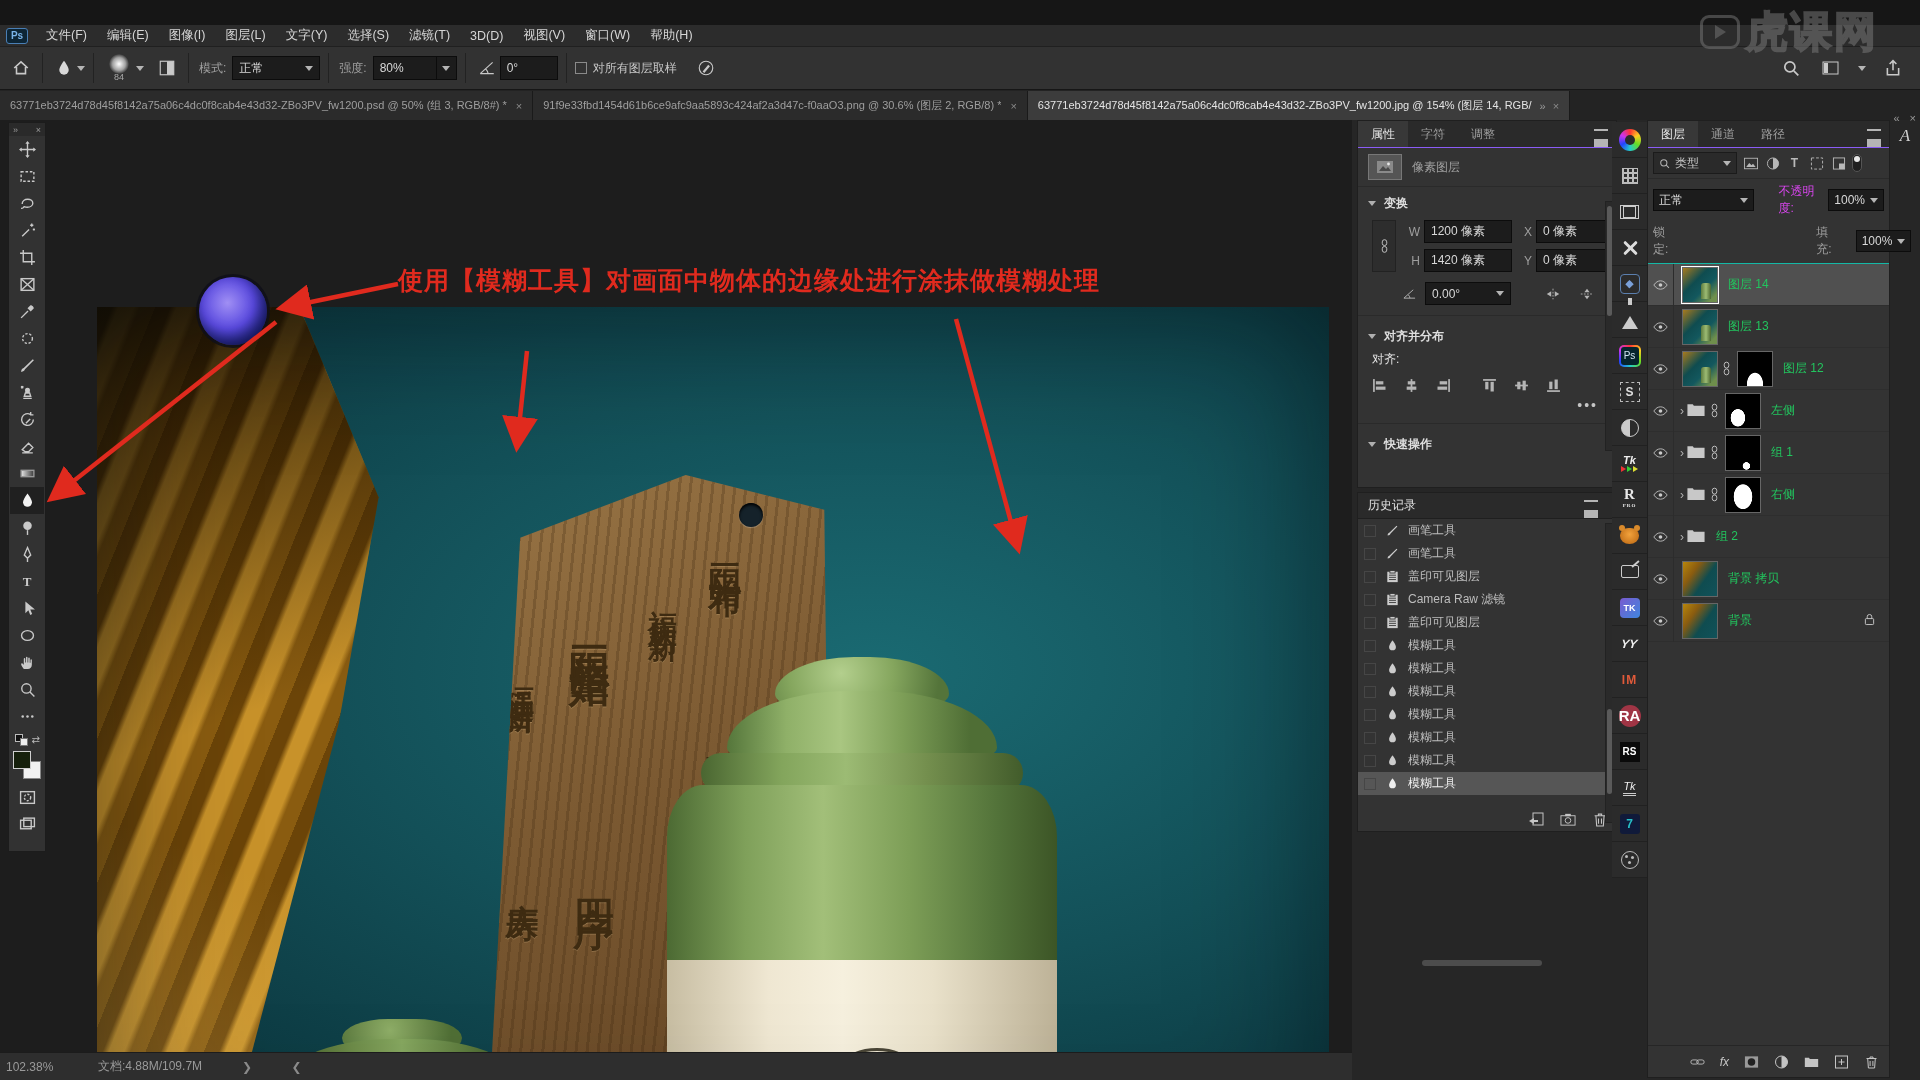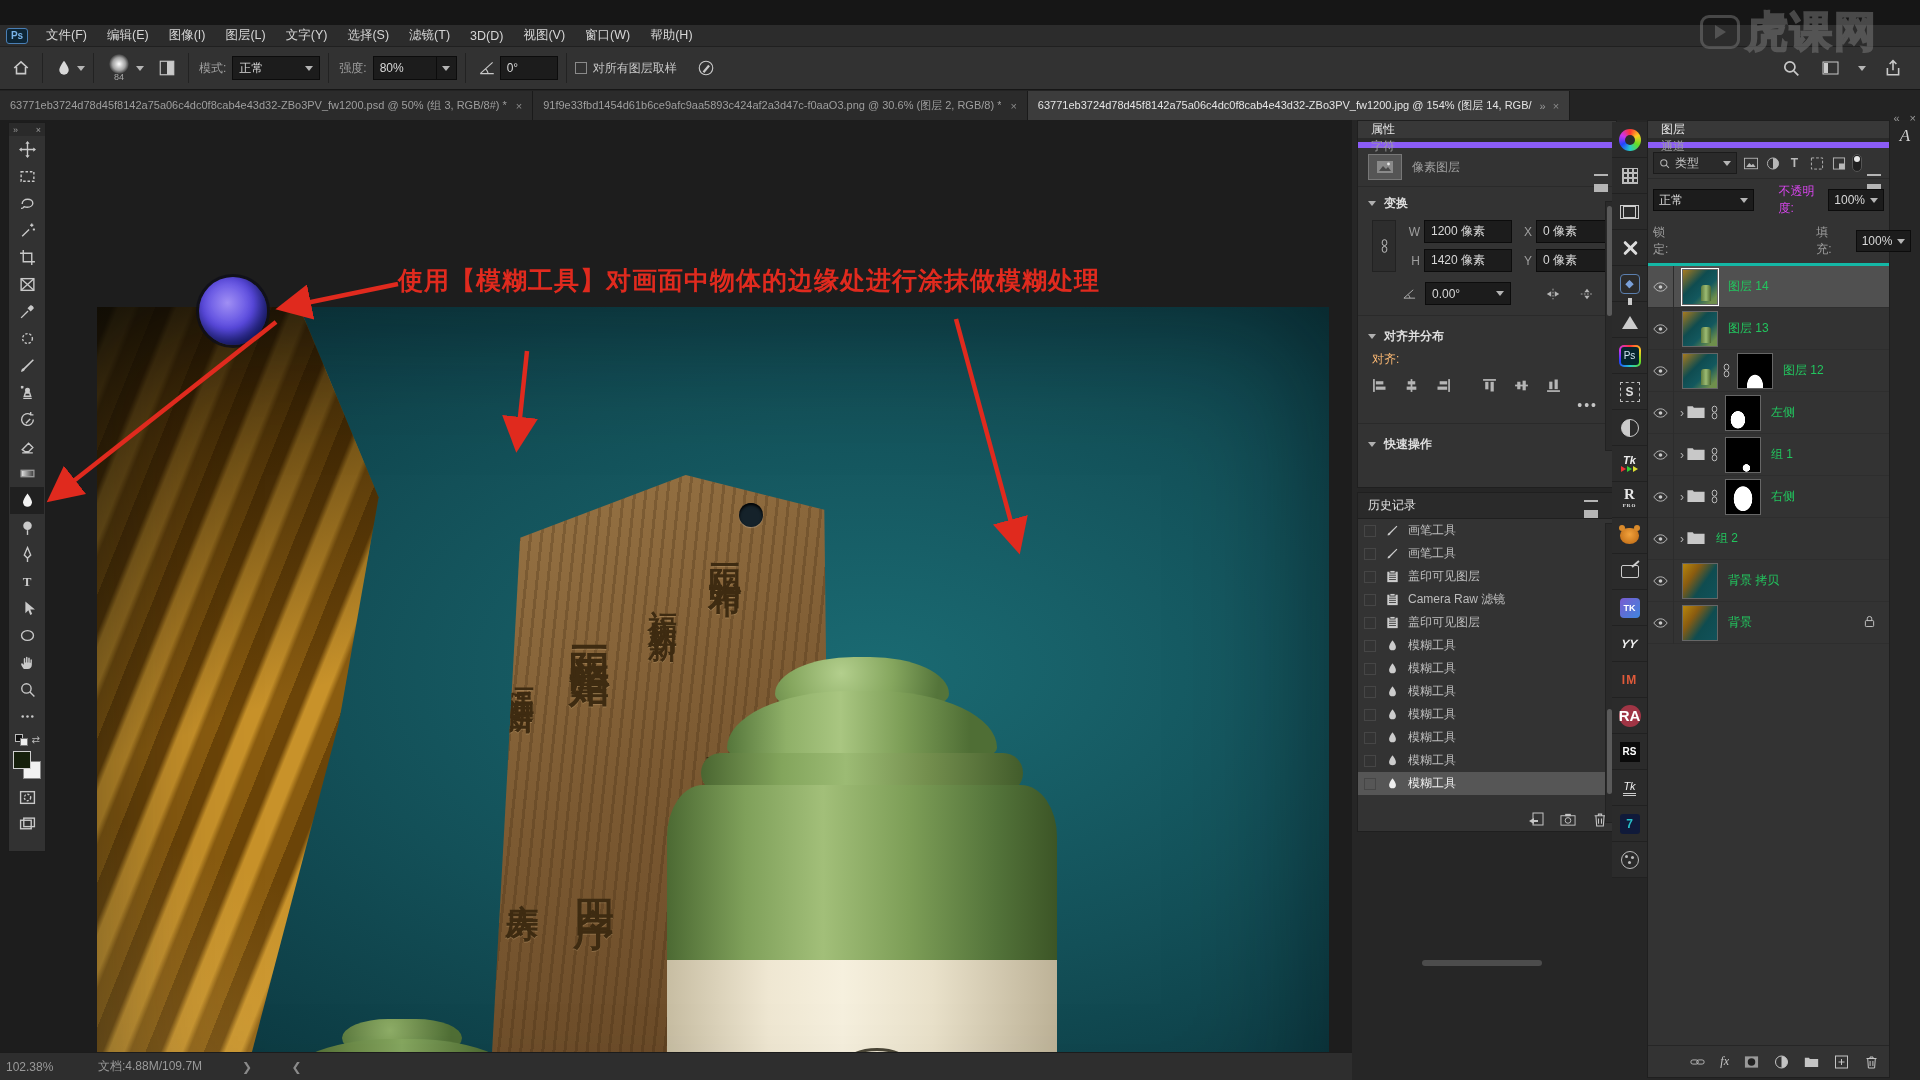--- a/index.html
+++ b/index.html
@@ -113,42 +113,42 @@
   
   .statusbar { position:absolute; left:0; top:1052px; width:1352px; height:28px; background:#2e2e2e;
                border-top:1px solid #1c1c1c; display:flex; align-items:center; color:#9a9a9a; }
   .statusbar .z { margin-left:6px; width:80px; }
   .statusbar .d { margin-left:12px; }
   .statusbar .nav { margin-left:40px; letter-spacing:18px; color:#8a8a8a; }
 
   
   .rightbase { position:absolute; left:1352px; top:120px; width:568px; height:960px; background:#262626; }
   .panel { position:absolute; background:#333333; border:1px solid #1f1f1f; }
-  .ptabs { height:27px; background:#2a2a2a; display:flex; align-items:stretch; border-bottom:6px solid #8b5cf6;flex-direction:column;}
+  .ptabs { height:27px; background:#2a2a2a; display:flex; align-items:stretch; border-bottom:1px solid #8b5cf6;}
   .ptab { padding:0 13px; display:flex; align-items:center; color:#9d9d9d; font-size:12px; }
   .ptab.on { background:#383838; color:#e6e6e6; }
   .pmenu { margin-left:auto; align-self:center; margin-right:8px; color:#b5b5b5; font-size:13px; letter-spacing:0;}
   .hamb { display:inline-block; width:14px; border-top:2px solid #b5b5b5; box-shadow:0 4px 0 #b5b5b5,0 8px 0 #b5b5b5; height:10px;}
 
   .props { left:5px; top:0; width:260px; height:368px; }
   .pix-row { display:flex; align-items:center; gap:10px; padding:6px 10px; border-bottom:1px solid #2a2a2a;}
   .pix-ic { width:34px; height:26px; background:#555; border:1px solid #777; display:flex; align-items:center; justify-content:center;}
   .sec-h { display:flex; align-items:center; gap:8px; padding:8px 10px 4px; color:#dedede; font-weight:bold; }
   .chev { width:0; height:0; border-left:4px solid transparent; border-right:4px solid transparent; border-top:5px solid #b0b0b0;}
   .tf-grid { display:grid; grid-template-columns:30px 14px 88px 16px 74px; align-items:center; gap:6px 4px; padding:4px 8px 2px 14px; }
   .tf-link { grid-row:span 2; width:24px; height:52px; border:1px solid #222; background:#2d2d2d; display:flex; align-items:center; justify-content:center;}
   .f-lab { color:#9f9f9f; text-align:right; }
   .f-box { background:#1c1c1c; border:1px solid #0c0c0c; height:23px; display:flex; align-items:center; padding:0 6px; color:#d8d8d8;}
   .ang-row { display:flex; align-items:center; gap:8px; padding:8px 8px 6px 44px; }
   .flips { margin-left:26px; display:flex; gap:18px; }
   .flips svg { width:16px; height:14px; }
   .align-icons { display:flex; gap:17px; padding:8px 14px 2px; }
   .align-icons svg { width:15px; height:15px; }
   .dots3 { text-align:right; padding:2px 18px 6px; color:#c5c5c5; font-size:14px; letter-spacing:2px;}
-  .subtle { color:#fdba74; padding:2px 14px; }
+  .subtle { color:#e5e5e5; padding:2px 14px; }
   .divline { height:1px; background:#2a2a2a; margin:4px 0; }
 
   .hist { left:5px; top:372px; width:260px; height:340px; }
   .hist-head { height:26px; background:#2a2a2a; display:flex; align-items:center; padding:0 10px; color:#e2e2e2; border-bottom:1px solid #1f1f1f;}
   .h-row { height:23px; display:flex; align-items:center; gap:8px; padding-left:6px; color:#bdbdbd; }
   .h-row.sel { background:#565656; color:#eee; }
   .h-well { width:12px; height:12px; border:1px solid #464646; }
   .h-ico { width:16px; display:flex; justify-content:center; }
   .h-ico svg { width:13px; height:13px; }
   .hist-foot { position:absolute; bottom:4px; right:8px; display:flex; gap:16px; }
@@ -199,21 +199,21 @@
 
   
   .layers { left:295px; top:0; width:243px; height:958px; }
   .flt-row { display:flex; align-items:center; gap:5px; padding:4px 5px; border-bottom:1px solid #2a2a2a;}
   .flt-box { display:flex; align-items:center; gap:5px; background:#2a2a2a; border:1px solid #1b1b1b; height:22px; padding:0 5px; width:84px;}
   .kind { width:17px; height:18px; display:flex; align-items:center; justify-content:center; color:#b9b9b9;}
   .kind svg { width:14px; height:13px;}
   .pill { width:10px; height:18px; border-radius:5px; background:#202020; border:1px solid #555; position:relative;}
   .pill::after { content:""; position:absolute; left:1px; top:1px; width:6px; height:6px; border-radius:50%; background:#e8e8e8;}
   .blend-row { display:flex; align-items:center; gap:4px; padding:4px 5px; }
-  .lock-row { display:flex; align-items:center; gap:24px; padding:3px 5px 5px; border-bottom:3px solid #14b8a6; color:#9f9f9f;}
+  .lock-row { display:flex; align-items:center; gap:24px; padding:3px 5px 5px; border-bottom:1px solid #14b8a6; color:#9f9f9f;}
   .lock-row svg { width:13px; height:13px;}
   .sm-drop { background:#1c1c1c; border:1px solid #0c0c0c; height:22px; display:flex; align-items:center; gap:5px; padding:0 5px; color:#d8d8d8;}
   .l-row { height:42px; display:flex; align-items:center; border-bottom:1px solid #2e2e2e; position:relative;}
   .l-row.sel { background:#505050; }
   .l-eye { width:26px; height:42px; display:flex; align-items:center; justify-content:center; border-right:1px solid #2c2c2c;}
   .l-eye svg { width:15px; height:10px;}
   .l-chev { color:#b0b0b0; margin:0 2px 0 6px; font-size:12px;}
   .l-thumb { width:36px; height:36px; margin-left:8px; border:1px solid #666;
              background:linear-gradient(135deg,#a87a1e 0%,#0f4c50 38%,#13585e 62%,#6f8f4c 88%); position:relative;}
   .l-thumb.sel-th { outline:1px solid #fff; }
@@ -226,21 +226,21 @@
   .l-mask.mright { background:radial-gradient(12px 16px at 50% 55%, #fff 75%, #000 80%);}
   .l-folder svg { width:20px; height:15px; }
   .l-chain { margin-left:4px; display:flex; align-items:center;}
   .l-chain svg { width:9px; height:15px;}
   .l-name { margin-left:10px; color:#22c55e; }
   .l-lock { position:absolute; right:14px; }
   .l-lock svg { width:11px; height:13px;}
   .lay-foot { position:absolute; left:0; bottom:0; width:100%; height:32px; background:#333; border-top:1px solid #262626;
               display:flex; align-items:center; justify-content:flex-end; gap:15px; padding-right:10px;}
   .lay-foot svg { width:15px; height:14px; }
-  .fx { font-style:italic; font-size:12px; color:#c5c5c5; font-family:Liberation Serif, serif;}
+  .fx { font-style:italic; font-size:12px; color:#c5c5c5; font-family:Liberation Sans, sans-serif;}
 
   .edgeA { position:absolute; left:1893px; top:124px; width:24px; height:24px; color:#cfcfcf;
            font-family:"Liberation Serif",serif; font-style:italic; font-size:17px; display:flex; align-items:center; justify-content:center;}
 
   
   .wm { position:absolute; left:1700px; top:4px; display:flex; align-items:center; gap:6px; z-index:60; opacity:.5; }
   .wm-logo { width:40px; height:34px; border:3px solid #787878; border-radius:9px; position:relative; }
   .wm-logo::after { content:""; position:absolute; left:12px; top:7px; width:0; height:0;
                     border-top:7px solid transparent; border-bottom:7px solid transparent; border-left:11px solid #787878;}
   .wm-text { font-size:42px; font-weight:bold; color:rgba(130,130,130,.12);

